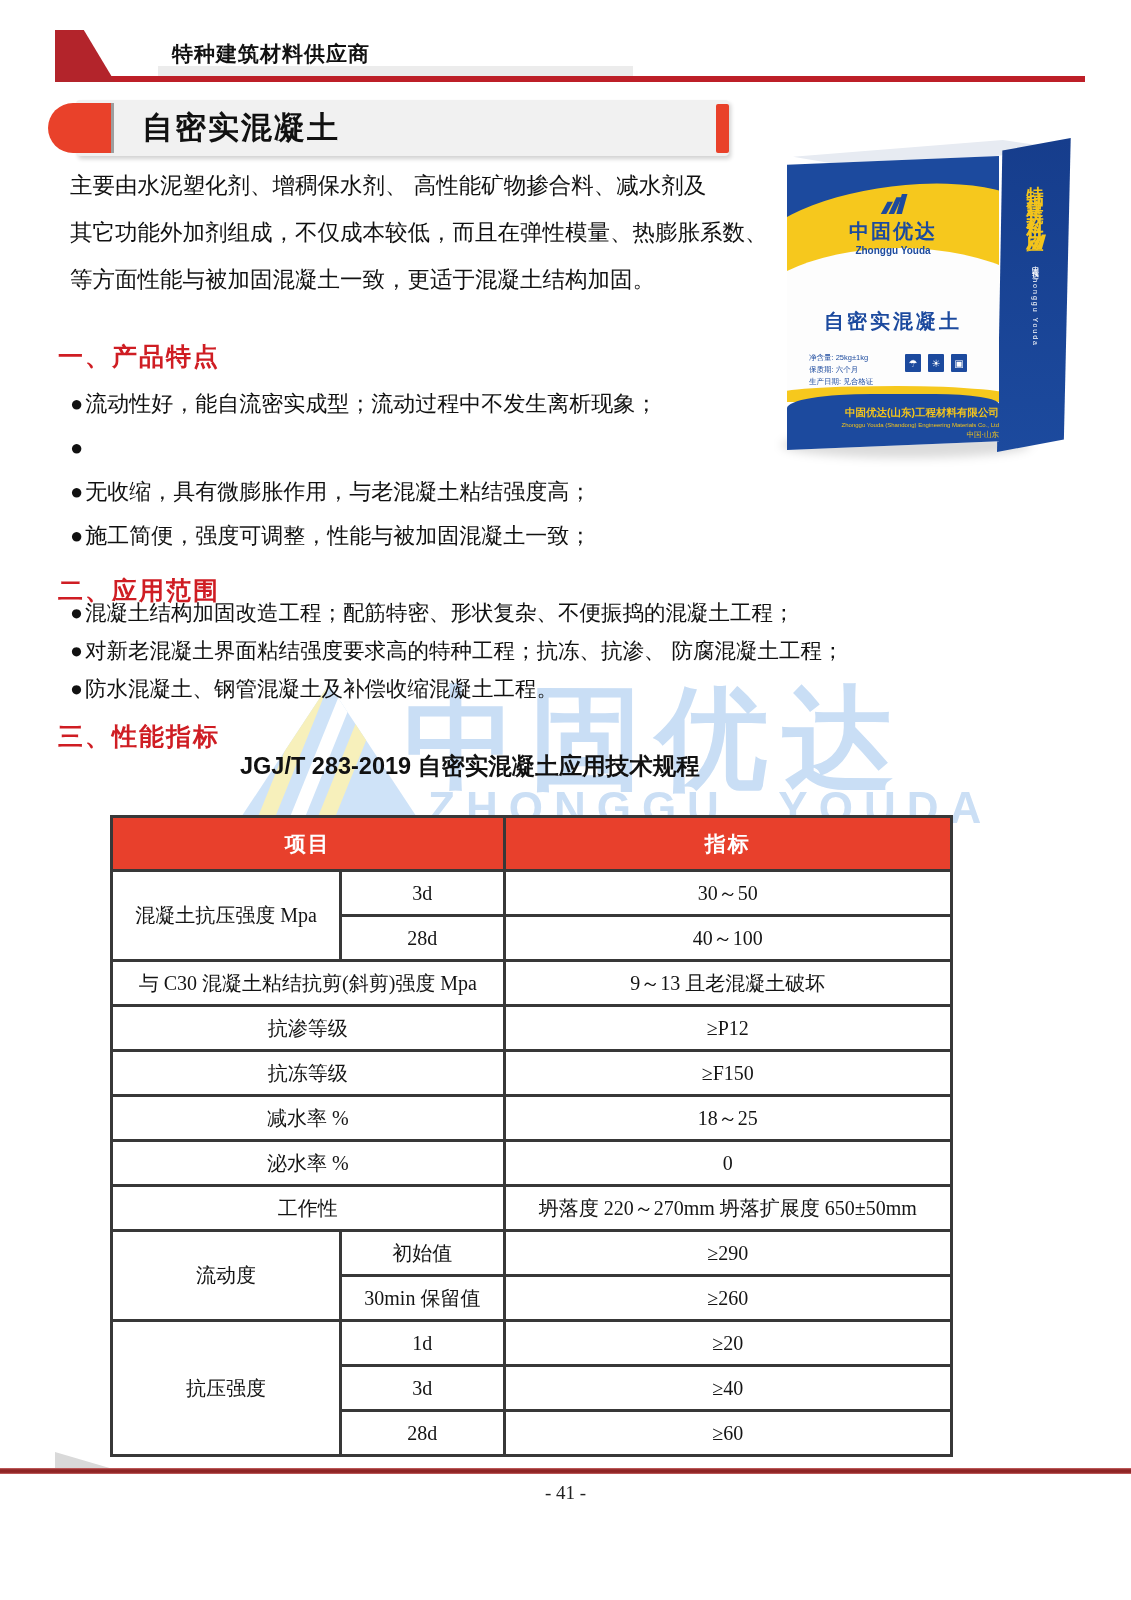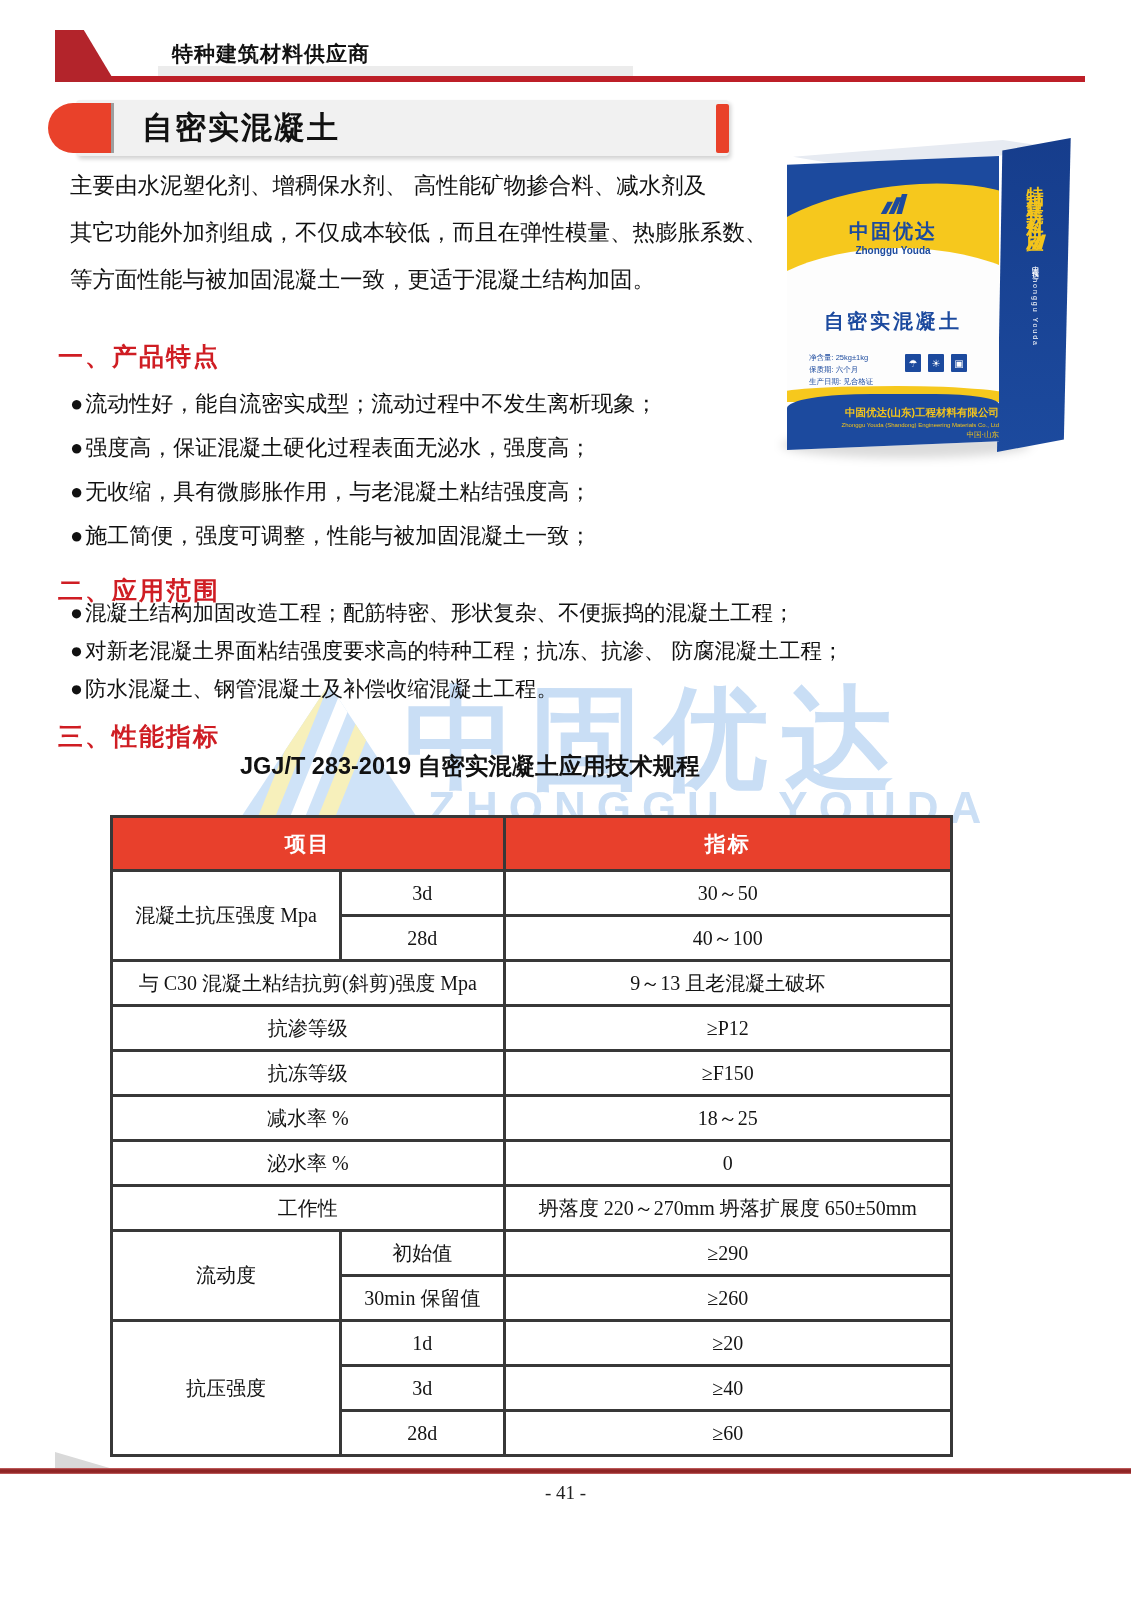--- a/index.html
+++ b/index.html
@@ -178,21 +178,20 @@
   </div>
 
   <div class="section-heading" style="top:340px;">一、产品特点</div>
   <div class="bullet-list features" style="top:382px;">
     <div class="bullet-item">
       <span class="bullet-glyph">●</span>
       <span>流动性好，能自流密实成型；流动过程中不发生离析现象；</span>
     </div>
     <div class="bullet-item">
       <span class="bullet-glyph">●</span>
-      <span>强度高，保证混凝土硬化过程表面无泌水，强度高；</span>
     </div>
     <div class="bullet-item">
       <span class="bullet-glyph">●</span>
       <span>无收缩，具有微膨胀作用，与老混凝土粘结强度高；</span>
     </div>
     <div class="bullet-item">
       <span class="bullet-glyph">●</span>
       <span>施工简便，强度可调整，性能与被加固混凝土一致；</span>
     </div>
   </div>

